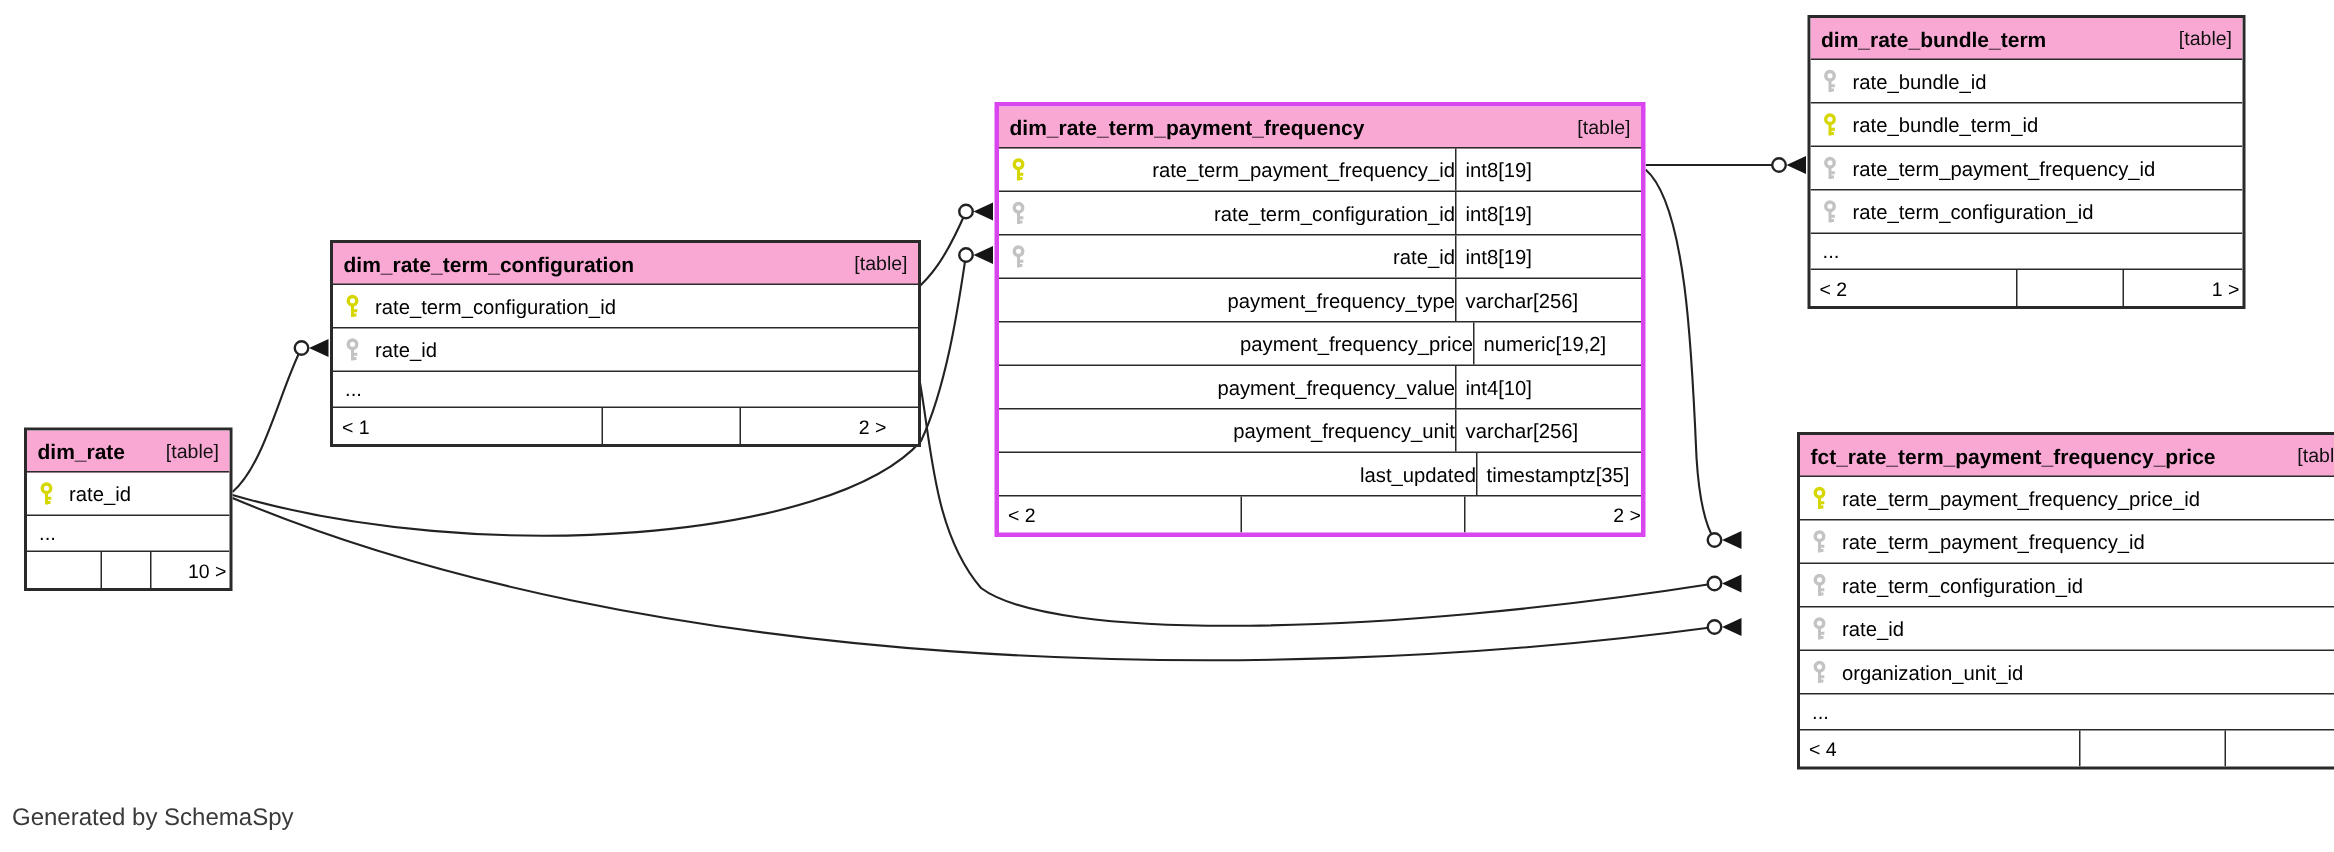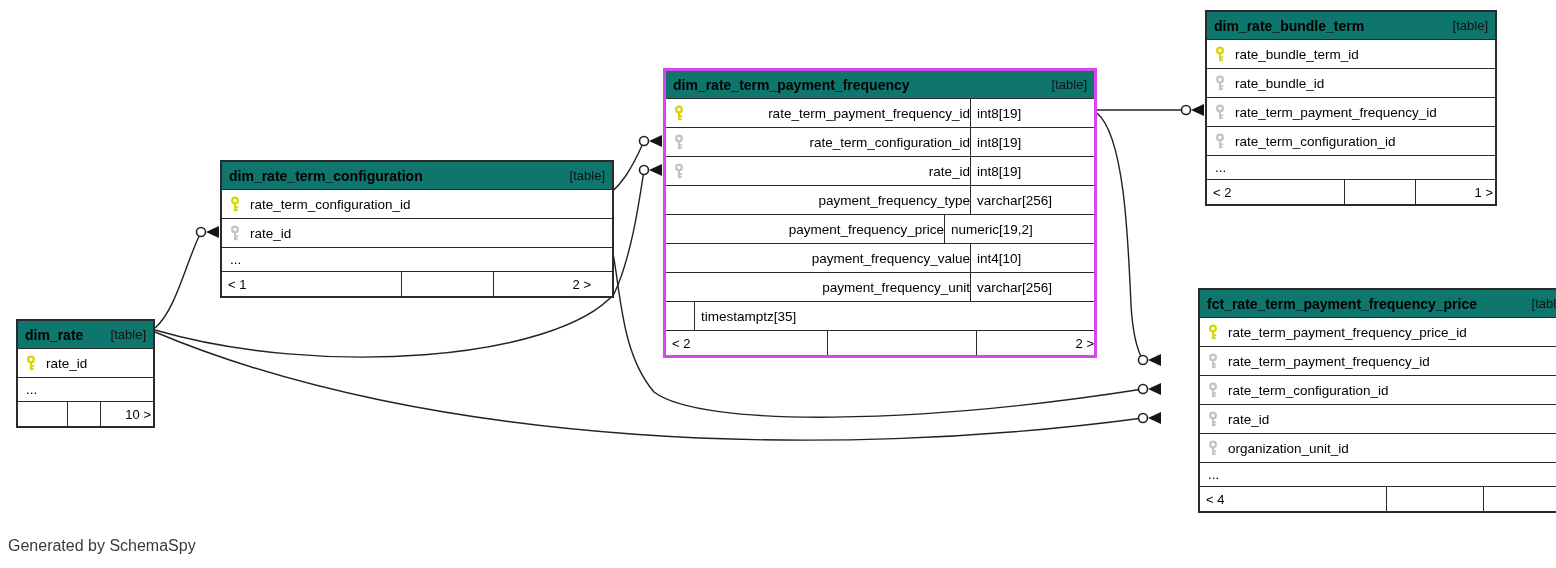--- a/index.html
+++ b/index.html
@@ -5,21 +5,21 @@
   html,body{margin:0;padding:0;background:#fff;}
   .canvas{position:relative;width:1556px;height:568px;background:#ffffff;
           font-family:"Liberation Sans",sans-serif;overflow:hidden;}
   .wires{position:absolute;left:0;top:0;z-index:1;}
   .wire{fill:none;stroke:#222;stroke-width:1.4px;}
   .mdot{fill:#ffffff;stroke:#222;stroke-width:1.6px;}
   .mfoot{fill:#151515;stroke:none;}
   .tbl{position:absolute;z-index:2;background:#ffffff;border:2px solid #2a2a2a;
        box-sizing:border-box;overflow:hidden;cursor:pointer;}
   .tbl.emph{border:3px solid #d946ef;text-align:right;}
-  .thead{display:flex;justify-content:space-between;align-items:center;background:#0f766e;
+  .thead{display:flex;justify-content:space-between;align-items:center;background:#f9a8d4;
          height:28px;padding:0 7px;border-bottom:1.5px solid #2a2a2a;box-sizing:border-box;}
   .tname{font-weight:bold;font-size:14px;color:#000;white-space:nowrap;}
   .ttag{font-size:13px;color:#111;white-space:nowrap;margin-left:14px;}
   .trow{display:flex;align-items:center;height:29px;border-bottom:1.5px solid #2a2a2a;
         font-size:13.5px;color:#000;box-sizing:border-box;}
   .kicon{width:12px;height:17px;margin:0 9px 0 7px;flex:none;display:inline-flex;align-items:center;}
   .cname{flex:1;white-space:nowrap;overflow:hidden;}
   .ctype{flex:none;border-left:1.5px solid #2a2a2a;height:100%;display:flex;align-items:center;
          padding-left:6px;box-sizing:border-box;white-space:nowrap;}
   .erow{height:24px;display:flex;align-items:center;padding-left:8px;font-size:13.5px;
@@ -75,21 +75,21 @@
       <polygon class="mfoot" points="1148,389 1161,383 1161,395"></polygon>
         <circle class="mdot" cx="1143" cy="389" r="4.5"></circle>
     </g>
     <g>
       <polygon class="mfoot" points="1148,418 1161,412 1161,424"></polygon>
         <circle class="mdot" cx="1143" cy="418" r="4.5"></circle>
     </g>
   </svg>
 
   <div id="tables-host">
-      <div class="tbl" style="left: 16px; top: 285px; width: 139px; margin-top: 34px;">
+      <div class="tbl" style="left: 16px; top: 285px; width: 139px;">
         <div class="thead">
           <span class="tname">dim_rate</span>
           <span class="ttag">[table]</span>
         </div>
         <div class="trow">
           <span class="kicon">
             <svg viewBox="0 0 12 18" width="12" height="17">
               <circle cx="6" cy="4.8" r="3" fill="none" stroke="#d6d600" stroke-width="2.4"></circle>
               <path d="M6 7.8 V16.2 M6 11.8 H9.4 M6 14.8 H8.8" stroke="#d6d600" stroke-width="2.1" fill="none"></path>
             </svg>
@@ -173,64 +173,65 @@
           <span class="ctype" style="width:124px">int8[19]</span>
         </div>
         <div class="trow">
           <span class="kicon"></span>
           <span class="cname">payment_frequency_type</span>
           <span class="ctype" style="width:124px">varchar[256]</span>
         </div>
         <div class="trow">
           <span class="kicon"></span>
           <span class="cname">payment_frequency_price</span>
-          <span class="ctype" style="width:150px">numeric[19,2]</span>
+          <span class="ctype" style="width:112px">numeric[19,2]</span>
         </div>
         <div class="trow">
           <span class="kicon"></span>
           <span class="cname">payment_frequency_value</span>
           <span class="ctype" style="width:124px">int4[10]</span>
         </div>
         <div class="trow">
           <span class="kicon"></span>
           <span class="cname">payment_frequency_unit</span>
           <span class="ctype" style="width:124px">varchar[256]</span>
         </div>
         <div class="trow">
           <span class="kicon"></span>
+          <span class="cname">last_updated</span>
           <span class="ctype" style="width:110px">timestamptz[35]</span>
         </div>
         <div class="tfoot">
           <span class="fcell" style="width:161px">&lt; 2</span>
           <span class="fcell" style="width:149px"></span>
           <span class="fcell r" style="width:124px">2 &gt;</span>
         </div>
       </div>
       <div class="tbl" style="left: 1205px; top: 10px; width: 292px;">
         <div class="thead">
           <span class="tname">dim_rate_bundle_term</span>
           <span class="ttag">[table]</span>
         </div>
         <div class="trow">
           <span class="kicon">
             <svg viewBox="0 0 12 18" width="12" height="17">
+              <circle cx="6" cy="4.8" r="3" fill="none" stroke="#c3c3c3" stroke-width="2.4"></circle>
+              <path d="M6 7.8 V16.2 M6 11.8 H9.4 M6 14.8 H8.8" stroke="#c3c3c3" stroke-width="2.1" fill="none"></path>
+            </svg>
+          </span>
+          <span class="cname">rate_bundle_id</span>
+        </div>
+        <div class="trow">
+          <span class="kicon">
+            <svg viewBox="0 0 12 18" width="12" height="17">
               <circle cx="6" cy="4.8" r="3" fill="none" stroke="#d6d600" stroke-width="2.4"></circle>
               <path d="M6 7.8 V16.2 M6 11.8 H9.4 M6 14.8 H8.8" stroke="#d6d600" stroke-width="2.1" fill="none"></path>
             </svg>
           </span>
           <span class="cname">rate_bundle_term_id</span>
-        </div>
-        <div class="trow">
-          <span class="kicon">
-            <svg viewBox="0 0 12 18" width="12" height="17">
-              <circle cx="6" cy="4.8" r="3" fill="none" stroke="#c3c3c3" stroke-width="2.4"></circle>
-              <path d="M6 7.8 V16.2 M6 11.8 H9.4 M6 14.8 H8.8" stroke="#c3c3c3" stroke-width="2.1" fill="none"></path>
-            </svg>
-          </span>
-          <span class="cname">rate_bundle_id</span>
         </div>
         <div class="trow">
           <span class="kicon">
             <svg viewBox="0 0 12 18" width="12" height="17">
               <circle cx="6" cy="4.8" r="3" fill="none" stroke="#c3c3c3" stroke-width="2.4"></circle>
               <path d="M6 7.8 V16.2 M6 11.8 H9.4 M6 14.8 H8.8" stroke="#c3c3c3" stroke-width="2.1" fill="none"></path>
             </svg>
           </span>
           <span class="cname">rate_term_payment_frequency_id</span>
         </div>

